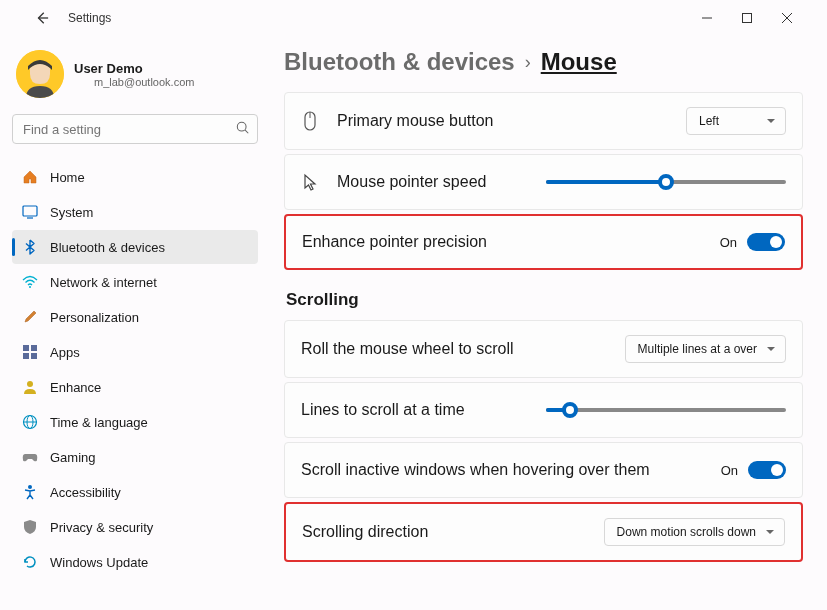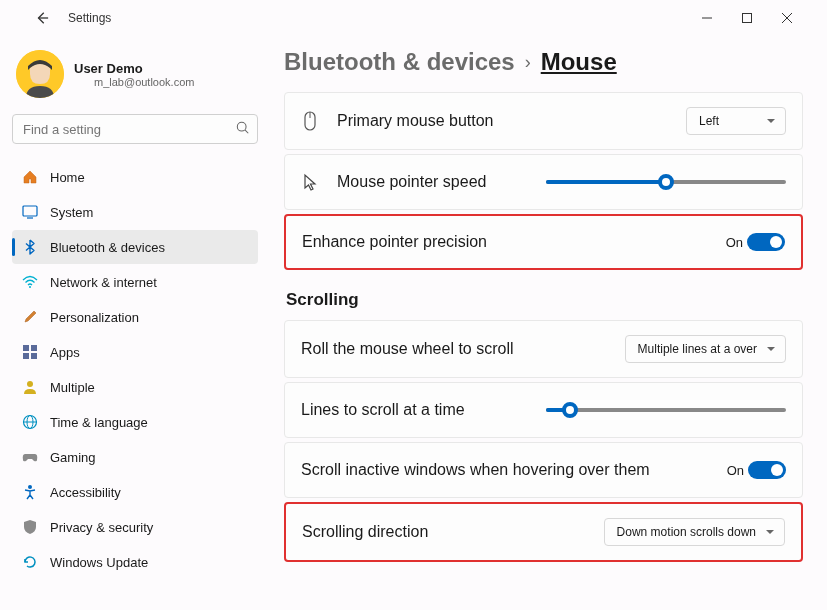--- a/index.html
+++ b/index.html
@@ -39,21 +39,21 @@
 .select-wide { min-width: 160px; }
 .section-heading { font-size: 17px; font-weight: 700; margin: 20px 0 10px 2px; color: #1a1a1a; }
 .slider { position: relative; width: 240px; height: 20px; display: flex; align-items: center; }
 .slider-track { position: absolute; height: 4px; width: 100%; background: #888; border-radius: 2px; }
 .slider-fill { position: absolute; height: 4px; background: #0067c0; border-radius: 2px; }
 .slider-thumb { position: absolute; width: 16px; height: 16px; border-radius: 50%; background: #fff; border: 4px solid #0067c0; transform: translateX(-50%); }
 .slider-fill.w50 { width: 50%; }
 .slider-thumb.p50 { left: 50%; }
 .slider-fill.w10 { width: 10%; }
 .slider-thumb.p10 { left: 10%; }
-.toggle-wrap { display: flex; align-items: center; gap: 4px; }
+.toggle-wrap { display: flex; align-items: center; gap: 10px; }
 .toggle-state { font-size: 13px; color: #1a1a1a; }
 .toggle { width: 38px; height: 18px; border-radius: 9px; background: #0067c0; position: relative; }
 .toggle::after { content: ""; position: absolute; width: 12px; height: 12px; border-radius: 50%; background: #fff; top: 3px; right: 3px; }
 </style>
 </head>
 <body>
 
 <div class="titlebar">
   <div class="titlebar-left">
     <button class="back-btn">
@@ -160,21 +160,21 @@
           </span>
           <span>Apps</span>
         </div>
       <div class="nav-item">
           <span class="nav-icon">
             <svg width="16" height="16" viewBox="0 0 16 16">
               <circle cx="8" cy="5" r="3" fill="#d4b020"></circle>
               <path d="M2 15 Q2 10 8 10 Q14 10 14 15 Z" fill="#d4b020"></path>
             </svg>
           </span>
-          <span>Multiple</span>
+          <span>Enhance</span>
         </div>
       <div class="nav-item">
           <span class="nav-icon">
             <svg width="16" height="16" viewBox="0 0 16 16">
               <circle cx="8" cy="8" r="6.5" fill="none" stroke="#0090c0" stroke-width="1.2"></circle>
               <ellipse cx="8" cy="8" rx="3" ry="6.5" fill="none" stroke="#0090c0" stroke-width="1"></ellipse>
               <line x1="1.5" y1="8" x2="14.5" y2="8" stroke="#0090c0" stroke-width="1"></line>
             </svg>
           </span>
           <span>Time &amp; language</span>

